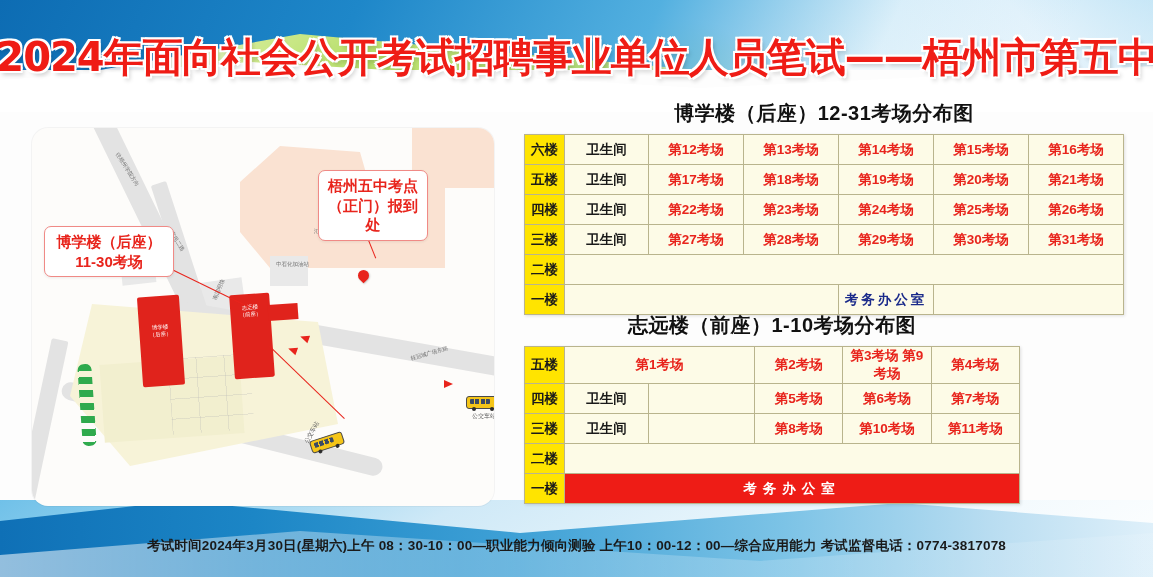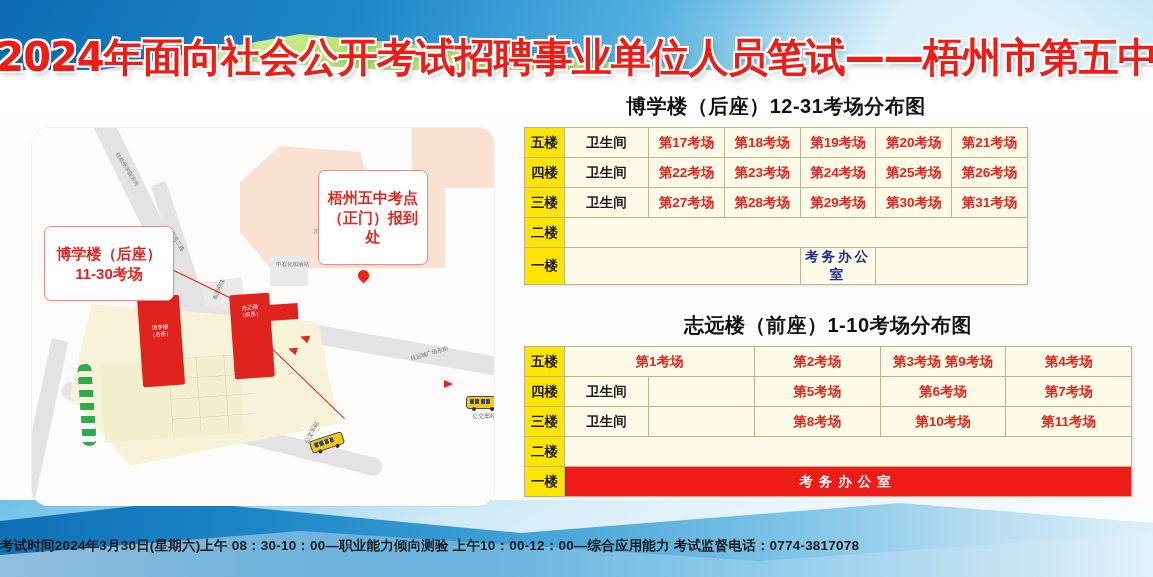--- a/index.html
+++ b/index.html
@@ -95,21 +95,21 @@
     font-size: 5.5px; color: #6f6f6f; white-space: nowrap;
     font-family: "DejaVu Sans", sans-serif;
   }
   .bldg-label {
     font-size: 5.5px; color: #ffffff; text-align: center; line-height: 1.35;
     white-space: nowrap; font-family: "DejaVu Sans", sans-serif;
   }
   .callout {
     position: absolute; border: 1.6px solid #f08a86; border-radius: 7px;
     background: #ffffff; color: #e8241c; font-weight: bold;
-    text-align: center; line-height: 1.3; font-size: 15px; padding: 17px 9px;
+    text-align: center; line-height: 1.3; font-size: 15px; padding: 5px 9px;
     box-shadow: 0 1px 3px rgba(0,0,0,.07); z-index: 6;
   }
   .leader {
     position: absolute; background: #e8241c; height: 1px;
     transform-origin: 0 0; z-index: 5;
   }
   .pin {
     position: absolute; width: 11px; height: 11px; border-radius: 50% 50% 50% 0;
     background: #e8241c; transform: rotate(-45deg); z-index: 6;
     box-shadow: 0 1px 2px rgba(0,0,0,.25);
@@ -159,21 +159,21 @@
   }
   td.wc { color: #1a1a1a !important; font-weight: bold; font-size: 10.5px; }
   td.blank { color: transparent !important; }
   td.spare { color: #1a2a8a !important; font-size: 11.5px; letter-spacing: 3px; }
   td.office {
     background: #ee1c16 !important; color: #ffffff !important;
     font-size: 16px; letter-spacing: 6px; margin-left: 44px;
   }
   
   #footer {
-    position: absolute; left: 0; bottom: 22px; width: 1153px; 
+    position: absolute; left: 0; bottom: 22px; width: 1153px; text-align: center;
     font-size: 13.5px; font-weight: bold; color: #1a1a1a; z-index: 14;
     letter-spacing: .2px; white-space: nowrap;
   }
 </style>
 </head>
 <body>
 
 <div id="poster">
 
   <div class="bg-swoosh sw1"></div>
@@ -261,34 +261,43 @@
     </div>
     <div class="callout" style="left:22px;top:130px;width:130px;">
       <span>博学楼（后座）</span><br>
       <span>11-30考场</span>
     </div>
 
     <div id="map-address">
     </div>
   </div>
 
-  <div class="tbl-wrap" style="left:524px;top:93px;width:504px;">
+  <div class="tbl-wrap" style="left:524px;top:100px;width:600px;">
     <div class="tbl-title">博学楼（后座）12-31考场分布图</div>
     <table class="sheet">
       <colgroup>
         <col style="width:40px">
           <col style="width:84px">
           <col>
           <col>
           <col>
           <col>
           <col>
       </colgroup>
       <tbody>
         <tr>
+          <td class="floor">六楼</td>
+          <td class="wc">卫生间</td>
+          <td>第12考场</td>
+          <td>第13考场</td>
+          <td>第14考场</td>
+          <td>第15考场</td>
+          <td>第16考场</td>
+        </tr>
+        <tr>
           <td class="floor">五楼</td>
           <td class="wc">卫生间</td>
           <td>第17考场</td>
           <td>第18考场</td>
           <td>第19考场</td>
           <td>第20考场</td>
           <td>第21考场</td>
         </tr>
         <tr>
           <td class="floor">四楼</td>
@@ -315,21 +324,21 @@
         <tr>
           <td class="floor">一楼</td>
           <td colspan="3" class="blank"></td>
           <td class="spare">考务办公室</td>
           <td colspan="2" class="blank"></td>
         </tr>
       </tbody>
     </table>
   </div>
 
-  <div class="tbl-wrap" style="left:524px;top:312px;width:608px;">
+  <div class="tbl-wrap" style="left:524px;top:312px;width:496px;">
     <div class="tbl-title">志远楼（前座）1-10考场分布图</div>
     <table class="sheet">
       <colgroup>
         <col style="width:40px">
           <col style="width:84px">
           <col style="width:106px">
           <col>
           <col>
           <col>
       </colgroup>

